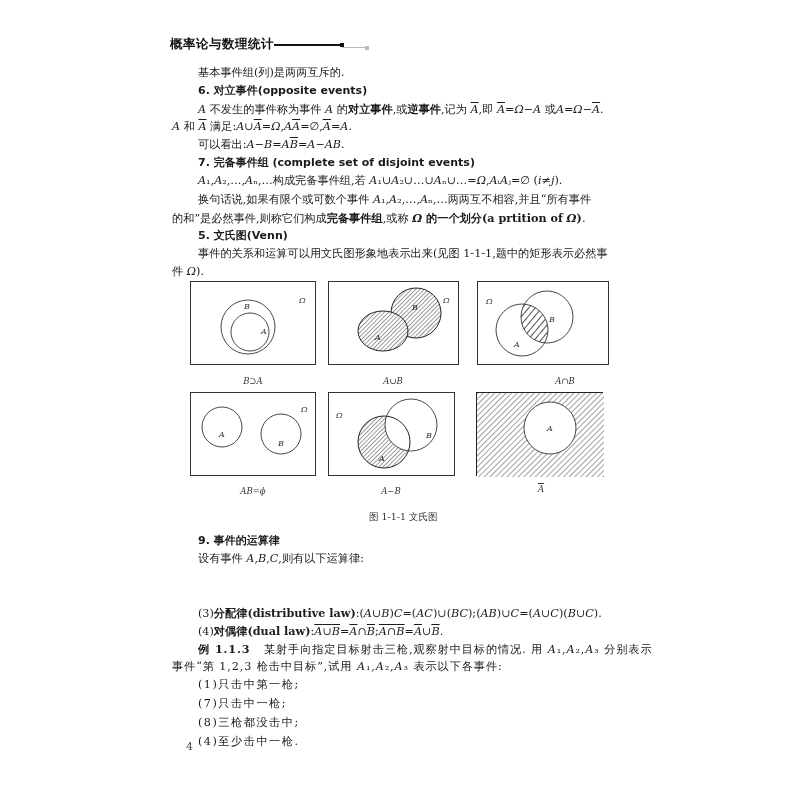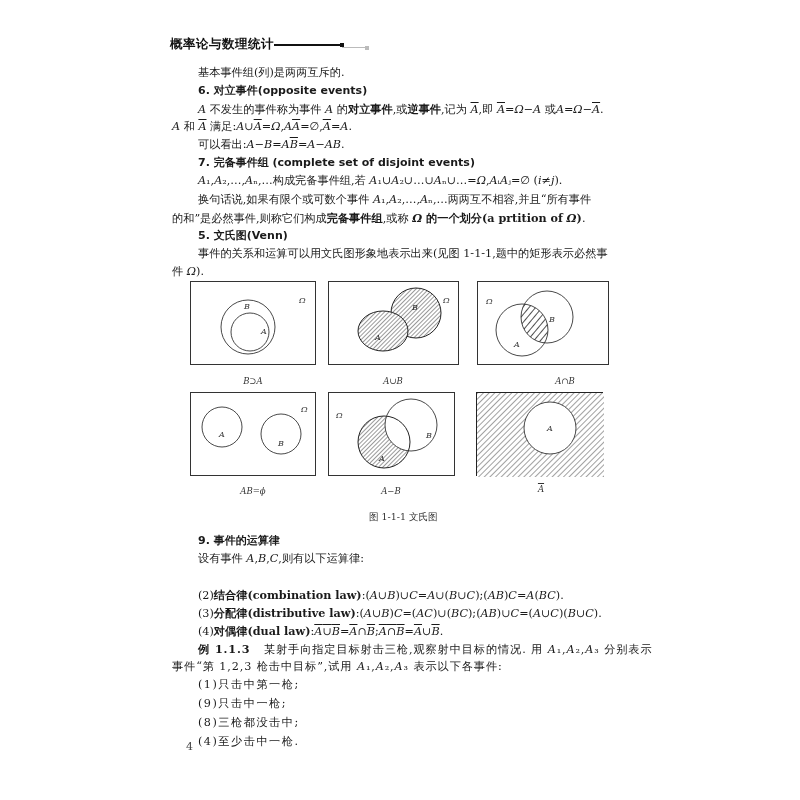--- a/index.html
+++ b/index.html
@@ -151,24 +151,23 @@
       <circle cx="73" cy="35" r="26" fill="none" stroke="#333" stroke-width="0.9"></circle>
       <text x="70" y="38" font-size="8" font-style="italic" font-family="DejaVu Serif, serif" fill="#333">A</text>
     </svg>
   </div>
   <div class="cap" style="left:476px;top:484px;text-decoration:overline">A</div>
 
   <div class="fig-cap">图 1-1-1   文氏图</div>
 
   <div class="line indent hd" style="top:534px">9. 事件的运算律</div>
   <div class="line indent" style="top:552px">设有事件 <i>A</i>,<i>B</i>,<i>C</i>,则有以下运算律:</div>
-  <div class="line indent" style="top:588px">(2)<span class="b">结合律(combination law)</span>:(<i>A</i>∪<i>B</i>)∪<i>C</i>=<i>A</i>∪(<i>B</i>∪<i>C</i>);(<i>AB</i>)<i>C</i>=<i>A</i>(<i>BC</i>).</div>
   <div class="line indent" style="top:606px">(3)<span class="b">分配律(distributive law)</span>:(<i>A</i>∪<i>B</i>)<i>C</i>=(<i>AC</i>)∪(<i>BC</i>);(<i>AB</i>)∪<i>C</i>=(<i>A</i>∪<i>C</i>)(<i>B</i>∪<i>C</i>).</div>
   <div class="line indent" style="top:624px">(4)<span class="b">对偶律(dual law)</span>:<span class="ov"><i>A</i>∪<i>B</i></span>=<i class="ov">A</i>∩<i class="ov">B</i>;<span class="ov"><i>A</i>∩<i>B</i></span>=<i class="ov">A</i>∪<i class="ov">B</i>.</div>
   <div class="line indent" style="top:642px;letter-spacing:0.9px"><span class="b">例 1.1.3</span>&nbsp;&nbsp;&nbsp;某射手向指定目标射击三枪,观察射中目标的情况. 用 <i>A</i>₁,<i>A</i>₂,<i>A</i>₃ 分别表示</div>
   <div class="line" style="top:660px;letter-spacing:0.9px">事件“第 1,2,3 枪击中目标”,试用 <i>A</i>₁,<i>A</i>₂,<i>A</i>₃ 表示以下各事件:</div>
   <div class="line indent" style="top:678px;letter-spacing:1.5px">(1)只击中第一枪;</div>
-  <div class="line indent" style="top:697px;letter-spacing:1.5px">(9)只击中一枪;</div>
+  <div class="line indent" style="top:697px;letter-spacing:1.5px">(7)只击中一枪;</div>
   <div class="line indent" style="top:716px;letter-spacing:1.5px">(8)三枪都没击中;</div>
   <div class="line indent" style="top:735px;letter-spacing:1.5px">(4)至少击中一枪.</div>
 
   <div class="page-num">4</div>
 </div>
 
 </body></html>

